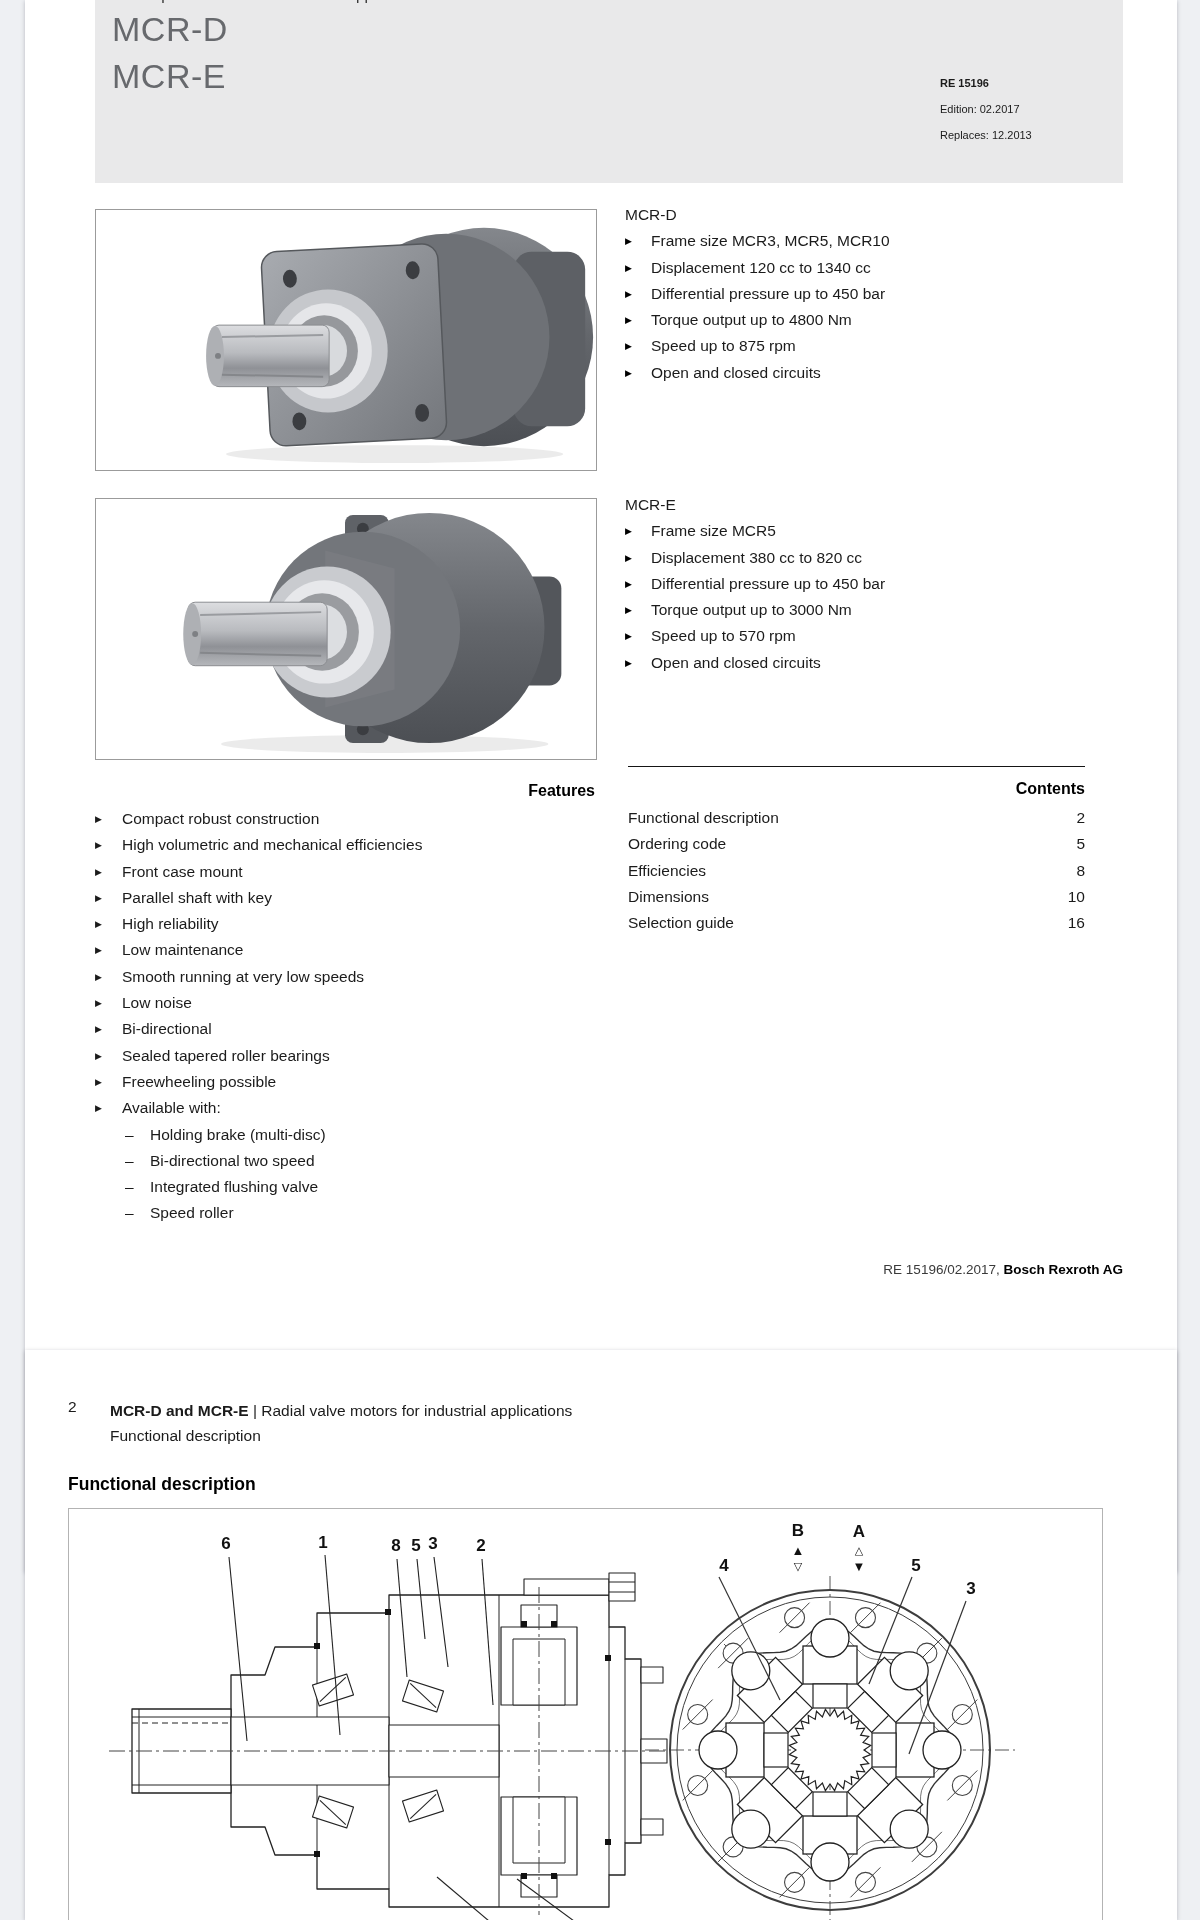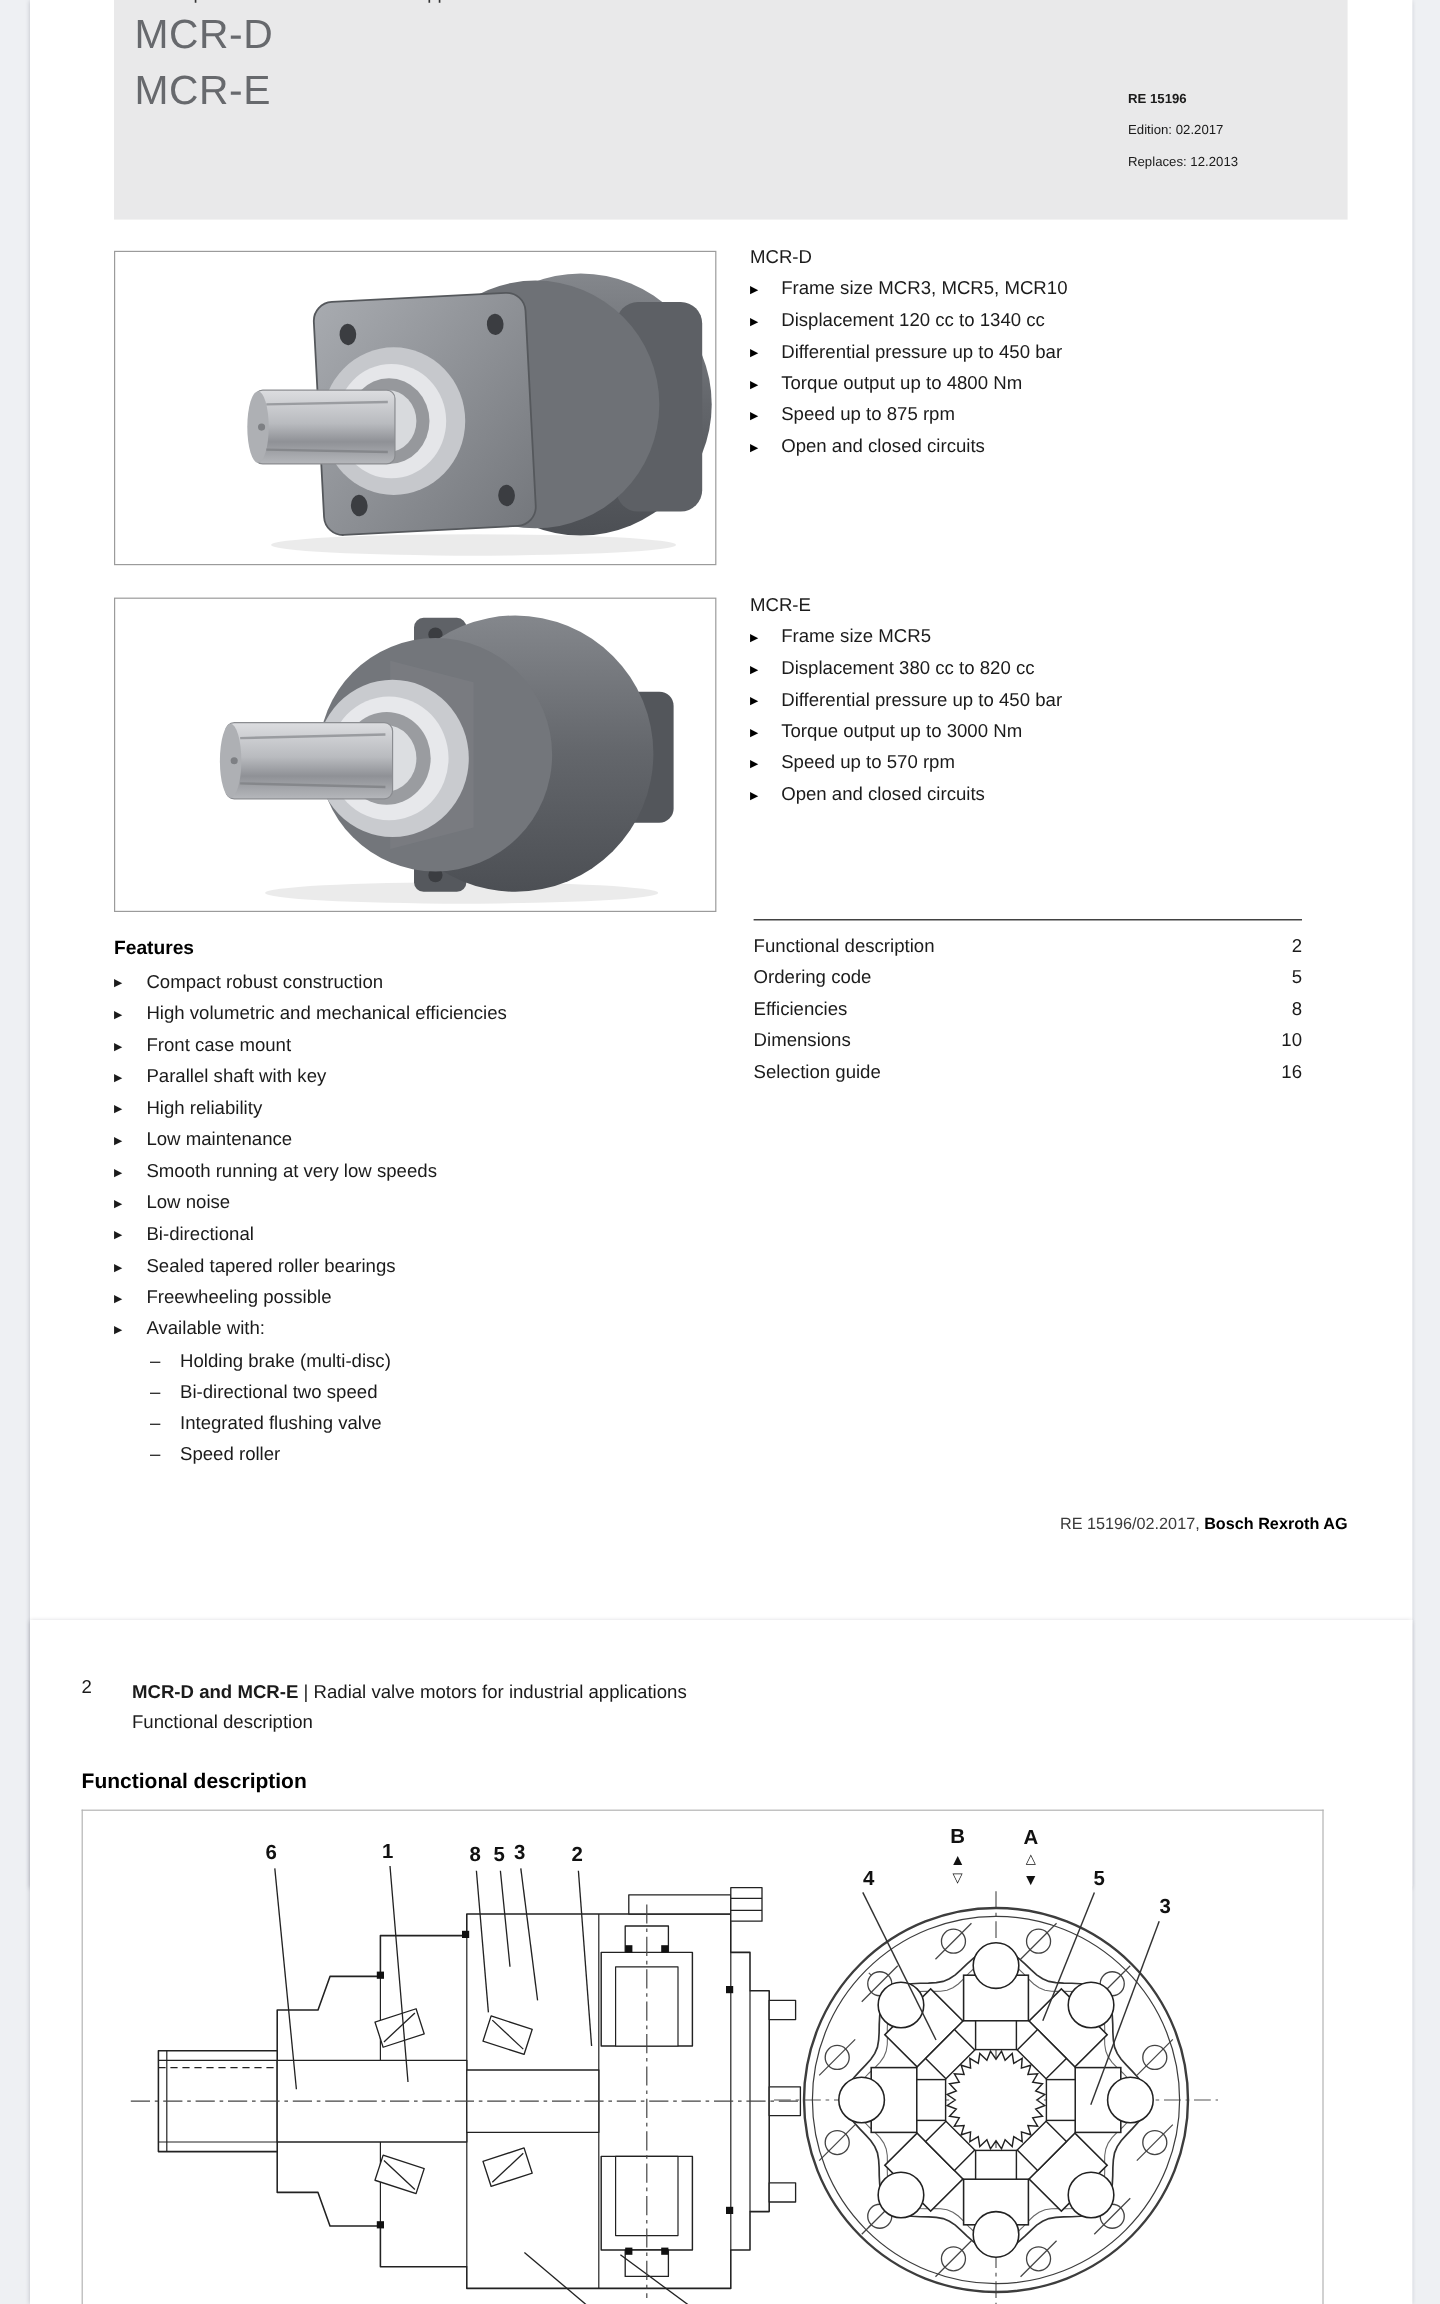--- a/index.html
+++ b/index.html
@@ -25,21 +25,21 @@
 
   
   .pcol{position:absolute;left:600px;width:520px;font-size:15.5px;line-height:26.3px;}
   .pcol1{top:202px;} .pcol2{top:492px;}
   .blt-row{display:flex;}
   .blt{width:26px;flex:0 0 26px;font-size:9px;line-height:26.3px;color:#000;}
   .plabel{margin-bottom:0;}
 
   
   .features{position:absolute;left:70px;top:778px;width:500px;}
-  .h-bold{font-size:16px;font-weight:bold;line-height:26px;color:#000;}
+  .h-bold{font-size:16px;font-weight:bold;line-height:26px;color:#000;text-align:right;}
   .f-list{margin-top:2px;font-size:15.5px;line-height:26.3px;}
   .f-row{display:flex;}
   .f-row .mk{width:27px;flex:0 0 27px;font-size:9px;line-height:26.3px;}
   .f-row.sub{padding-left:30px;}
   .f-row.sub .mk{font-size:15.5px;width:25px;flex-basis:25px;}
 
   
   .contents{position:absolute;left:603px;top:766px;width:457px;}
   .c-rule{border-top:1px solid #151515;margin-bottom:9px;}
   .c-list{margin-top:3px;font-size:15.5px;line-height:26.3px;}
@@ -303,20 +303,21 @@
 
           <div class="f-row sub">
             <span class="mk">–</span>
             <span>Speed roller</span>
           </div>
         </div>
     </div>
 
     <div class="contents">
       <div class="c-rule"></div>
+      <div class="h-bold">Contents</div>
       <div class="c-list">
 
           <div class="c-row">
             <span>Functional description</span>
             <span>2</span>
           </div>
 
           <div class="c-row">
             <span>Ordering code</span>
             <span>5</span>

